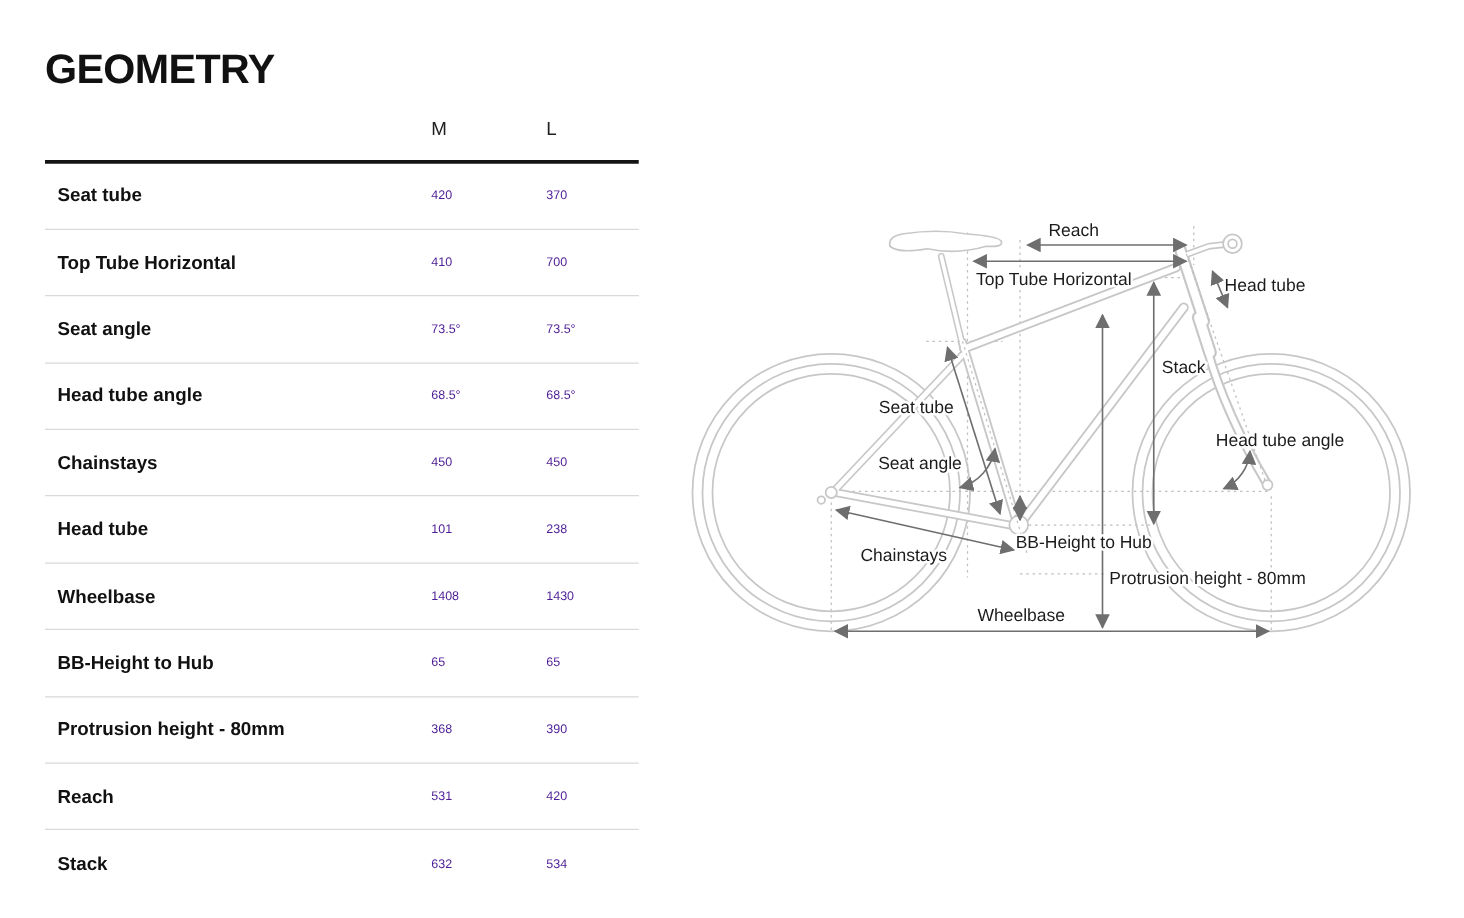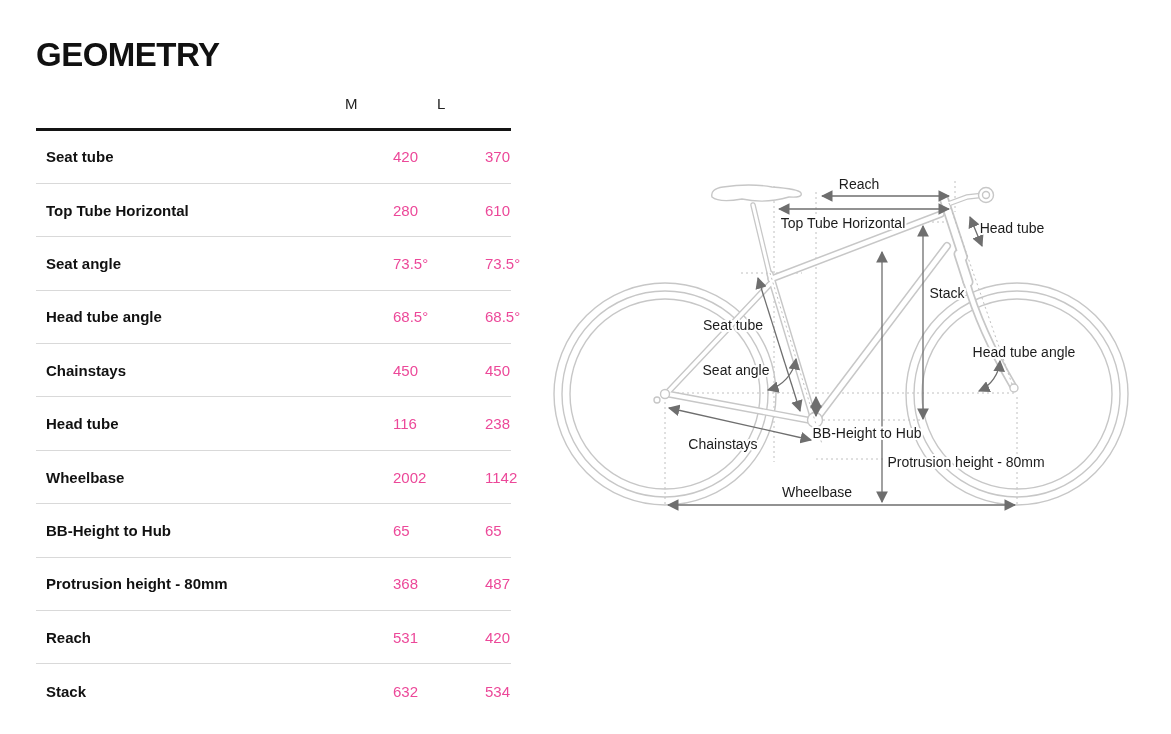--- a/index.html
+++ b/index.html
@@ -20,21 +20,21 @@
   .head-rule{
     position:absolute;left:36px;top:128px;width:475px;height:2.5px;background:#141414;
   }
   .rows{position:absolute;left:36px;top:130.5px;width:475px;}
   .trow{
     display:grid;grid-template-columns:309px 92px 1fr;align-items:center;
     height:53.4px;border-bottom:1px solid #d9d9d9;box-sizing:border-box;
   }
   .trow:last-child{border-bottom:none;}
   .trow .lbl{font-size:15px;font-weight:bold;color:#111;padding-left:10px;}
-  .trow .val{font-size:15px;color:#ec4899;margin-left:48px;}
+  .trow .val{font-size:10px;color:#4c1d95;}
   svg.diagram{position:absolute;left:0;top:0;pointer-events:none;}
   .dlabel{
     font-family:"Liberation Sans",sans-serif;font-size:14px;fill:#1c1c1c;
     stroke:#ffffff;stroke-width:4px;paint-order:stroke;stroke-linejoin:round;
   }
   .wheel{fill:none;stroke:#c7c7c7;stroke-width:1.4;}
   .guide{fill:none;stroke:#c0c0c0;stroke-width:1;stroke-dasharray:2 3;}
   .tube-o{fill:none;stroke:#c7c7c7;stroke-linecap:round;}
   .tube-i{fill:none;stroke:#ffffff;stroke-linecap:round;}
   .part{fill:#ffffff;stroke:#c7c7c7;stroke-width:1.4;}
@@ -54,57 +54,57 @@
   <div class="head-rule"></div>
 
   <div class="rows" id="rows">
       <div class="trow">
         <span class="lbl">Seat tube</span>
         <span class="val">420</span>
         <span class="val">370</span>
       </div>
       <div class="trow">
         <span class="lbl">Top Tube Horizontal</span>
-        <span class="val">280</span>
-        <span class="val">610</span>
+        <span class="val">410</span>
+        <span class="val">700</span>
       </div>
       <div class="trow">
         <span class="lbl">Seat angle</span>
         <span class="val">73.5°</span>
         <span class="val">73.5°</span>
       </div>
       <div class="trow">
         <span class="lbl">Head tube angle</span>
         <span class="val">68.5°</span>
         <span class="val">68.5°</span>
       </div>
       <div class="trow">
         <span class="lbl">Chainstays</span>
         <span class="val">450</span>
         <span class="val">450</span>
       </div>
       <div class="trow">
         <span class="lbl">Head tube</span>
-        <span class="val">116</span>
+        <span class="val">101</span>
         <span class="val">238</span>
       </div>
       <div class="trow">
         <span class="lbl">Wheelbase</span>
-        <span class="val">2002</span>
-        <span class="val">1142</span>
+        <span class="val">1408</span>
+        <span class="val">1430</span>
       </div>
       <div class="trow">
         <span class="lbl">BB-Height to Hub</span>
         <span class="val">65</span>
         <span class="val">65</span>
       </div>
       <div class="trow">
         <span class="lbl">Protrusion height - 80mm</span>
         <span class="val">368</span>
-        <span class="val">487</span>
+        <span class="val">390</span>
       </div>
       <div class="trow">
         <span class="lbl">Reach</span>
         <span class="val">531</span>
         <span class="val">420</span>
       </div>
       <div class="trow">
         <span class="lbl">Stack</span>
         <span class="val">632</span>
         <span class="val">534</span>

